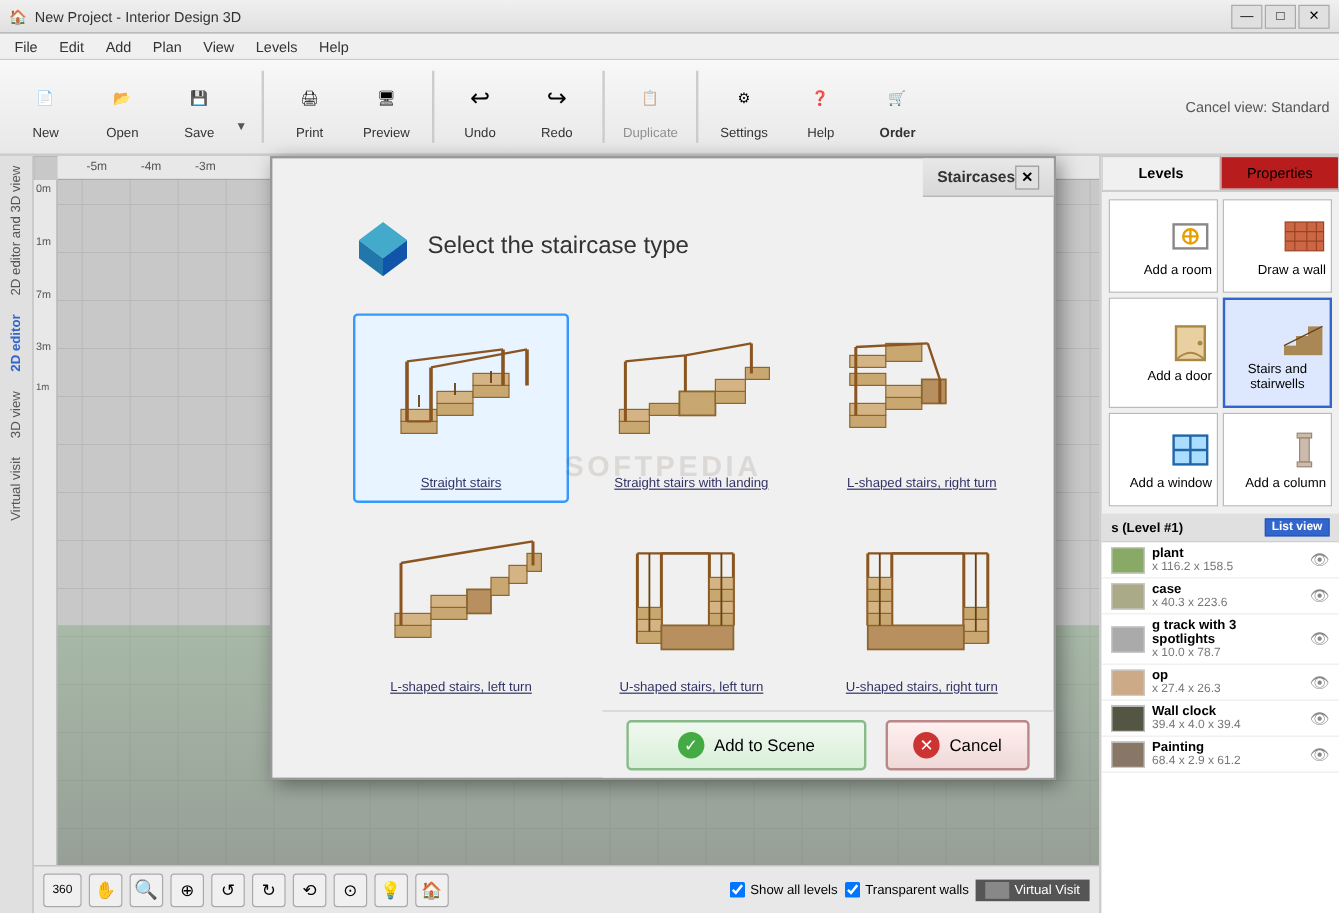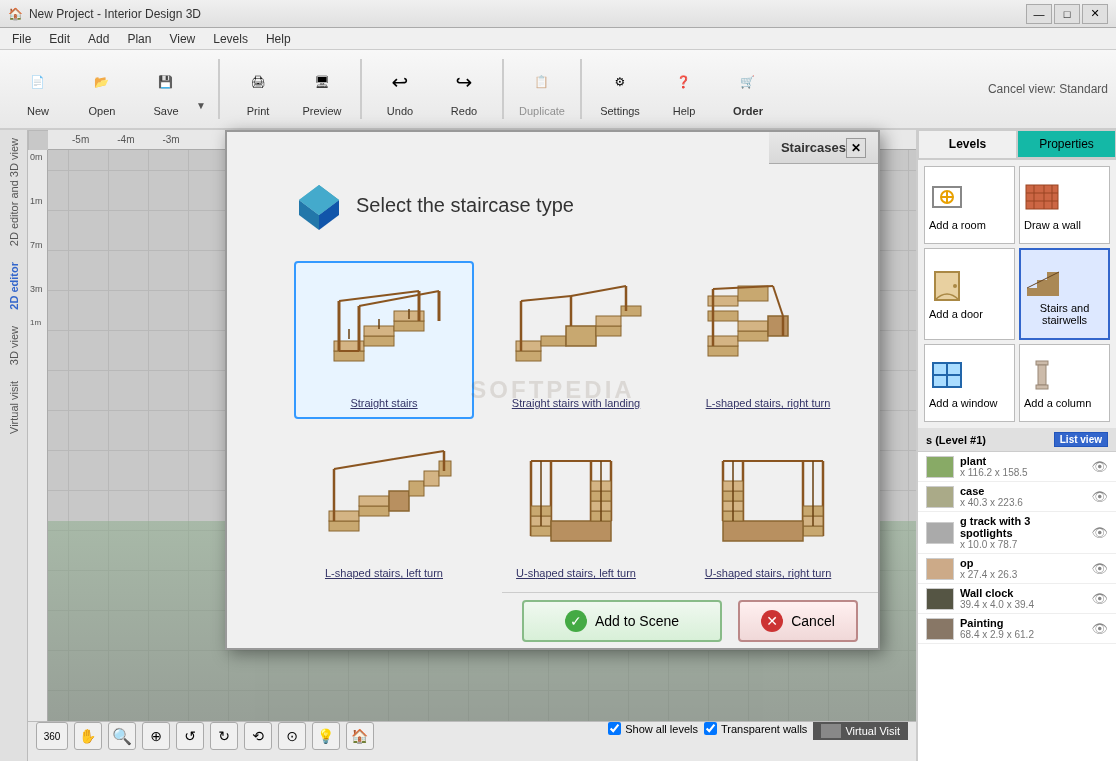--- a/index.html
+++ b/index.html
@@ -130,21 +130,21 @@
     }
     .ruler-mark { padding: 2px 2px; }
 
     
     .canvas-bottom {
       position: absolute;
       bottom: 0; left: 0; right: 0; height: 40px;
       background: #e8e8e8;
       border-top: 1px solid #bbb;
       display: flex;
-      align-items: flex-start;
+      align-items: center;
       gap: 6px;
       padding: 0 8px;
     }
     .canvas-btn {
       width: 28px; height: 28px;
       border: 1px solid #aaa;
       background: #f0f0f0;
       border-radius: 3px;
       display: flex; align-items: center; justify-content: center;
       cursor: pointer; font-size: 14px;
@@ -161,41 +161,41 @@
     .right-tabs {
       display: flex;
       border-bottom: 2px solid #ccc;
     }
     .right-tab {
       flex: 1;
       padding: 6px 4px;
       text-align: center;
       cursor: pointer;
       font-size: 12px;
-      background: #14b8a6;
+      background: #b91c1c;
       border: 1px solid #ccc;
     }
     .right-tab.active {
       background: #f0f0f0;
       border-bottom: none;
       font-weight: bold;
     }
     .right-panel-grid {
       display: grid;
       grid-template-columns: 1fr 1fr;
       gap: 4px;
       padding: 6px;
     }
     .panel-tile {
       border: 1px solid #bbb;
       background: white;
       padding: 12px 4px;
       display: flex;
       flex-direction: column;
-      align-items: flex-start;
+      align-items: flex-end;
       justify-content: center;
       cursor: pointer;
       text-align: center;
       font-size: 11px;
       gap: 4px;
       min-height: 72px;
     }
     .panel-tile.active { background: #dde8ff; border: 2px solid #3366cc; }
     .panel-tile .tile-icon { width: 36px; height: 36px; display: flex; align-items: center; justify-content: center; }
 

